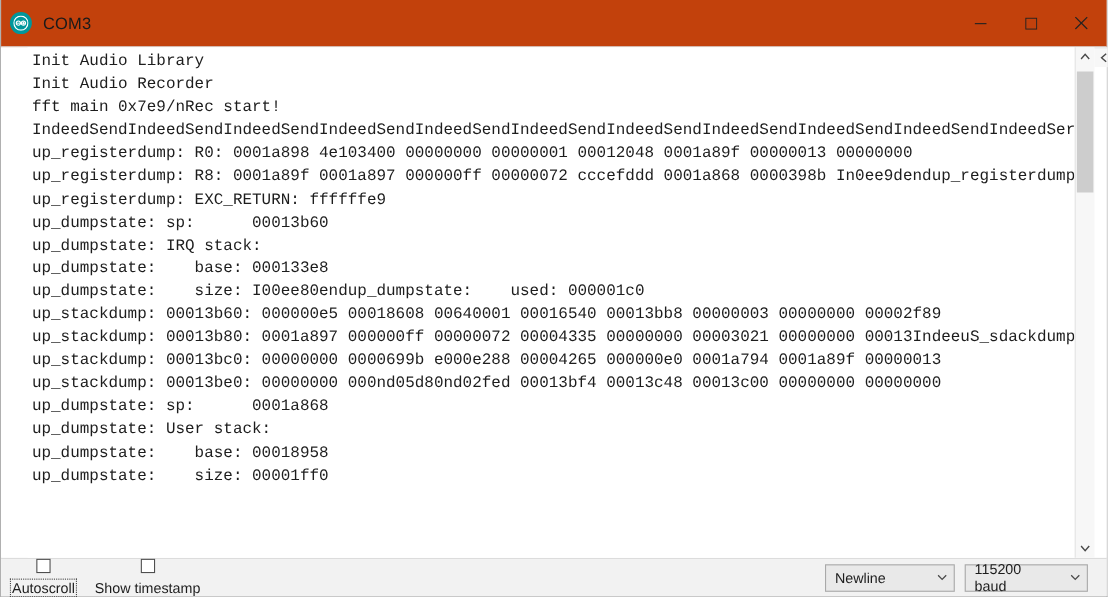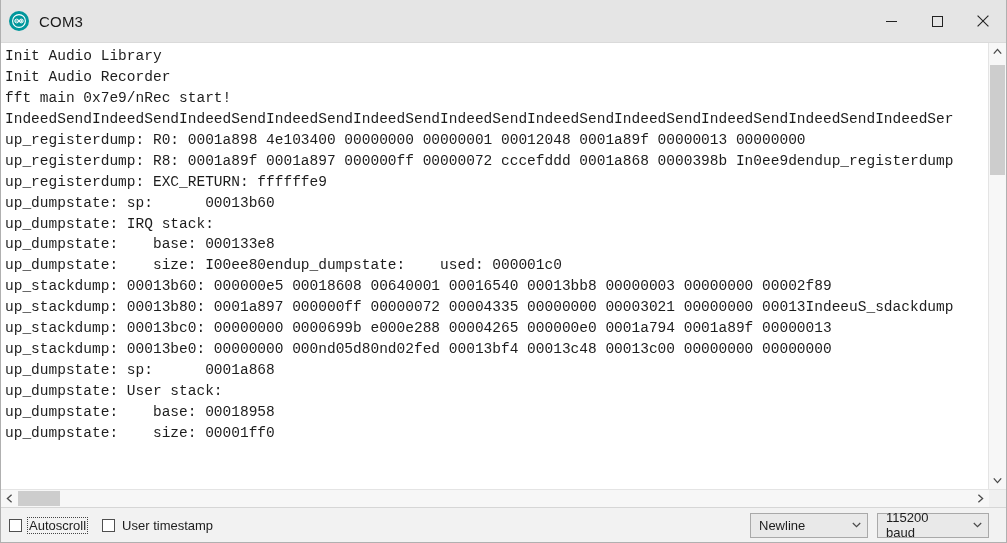--- a/index.html
+++ b/index.html
@@ -25,21 +25,21 @@
     border: 1px solid #b0b0b0;
     border-top: none;
     display: flex;
     flex-direction: column;
   }
 
   
   .titlebar {
     height: 43px;
     min-height: 43px;
-    background: #e5e5e5;
+    background: #c2410c;
     border-bottom: 1px solid #dadada;
     display: flex;
     align-items: center;
     padding-left: 8px;
     box-sizing: border-box;
   }
   .app-icon {
     width: 20px; height: 20px;
     border-radius: 50%;
     background: #00979c;
@@ -103,23 +103,23 @@
     font-size: 13px;
     color: #1d1d1d;
     cursor: default;
   }
 
   
   .console-wrap {
     flex: 1 1 auto;
     position: relative;
     display: flex;
-    flex-direction: column;
     background: #ffffff;
     min-height: 0;
+    padding-left: 24px;
   }
   .console-body {
     flex: 1 1 auto;
     display: flex;
     min-height: 0;
   }
   .console-text {
     flex: 1 1 auto;
     overflow: hidden;
     background: #ffffff;
@@ -201,20 +201,21 @@
     padding: 0 8px;
     box-sizing: border-box;
     gap: 0px;
   }
   .chk-wrap {
     display: flex;
     align-items: center;
     gap: 5px;
     margin-right: 14px;
     cursor: default;
+    flex-direction: column;
   }
   .chk-box {
     width: 13px; height: 13px;
     box-sizing: border-box;
     border: 1px solid #4f4f4f;
     background: #ffffff;
     flex: 0 0 auto;
   }
   .chk-label {
     font-size: 13px;
@@ -334,21 +335,21 @@
     </div>
   </div>
 
   <div class="statusbar">
     <div class="chk-wrap">
       <span class="chk-box"></span>
       <span class="chk-label focused">Autoscroll</span>
     </div>
     <div class="chk-wrap">
       <span class="chk-box"></span>
-      <span class="chk-label">User timestamp</span>
+      <span class="chk-label">Show timestamp</span>
     </div>
 
     <div class="spacer"></div>
 
     <div class="combo" id="line-ending-select">
       <span class="cval">Newline</span>
       <span class="carrow">
         <svg width="9" height="6" viewBox="0 0 9 6" aria-hidden="true">
           <polyline points="0.8,1 4.5,4.7 8.2,1" fill="none" stroke="#4a4a4a" stroke-width="1.2"></polyline>
         </svg>

